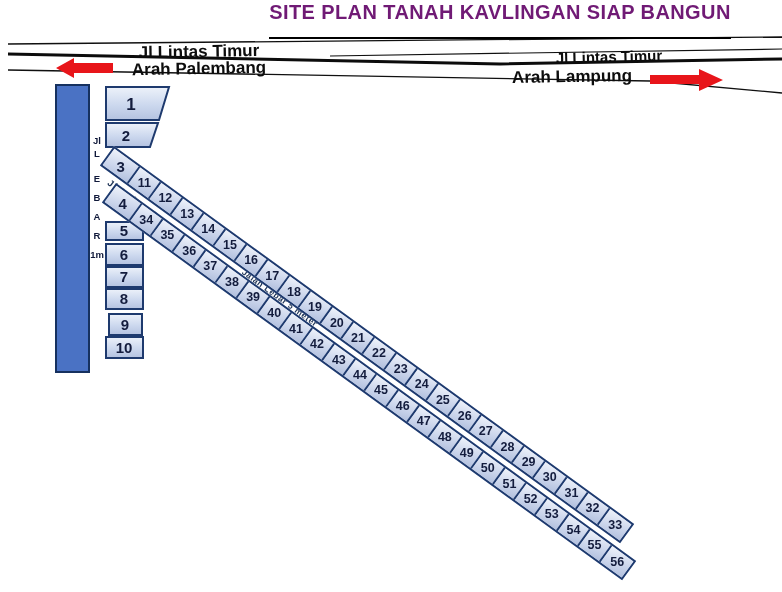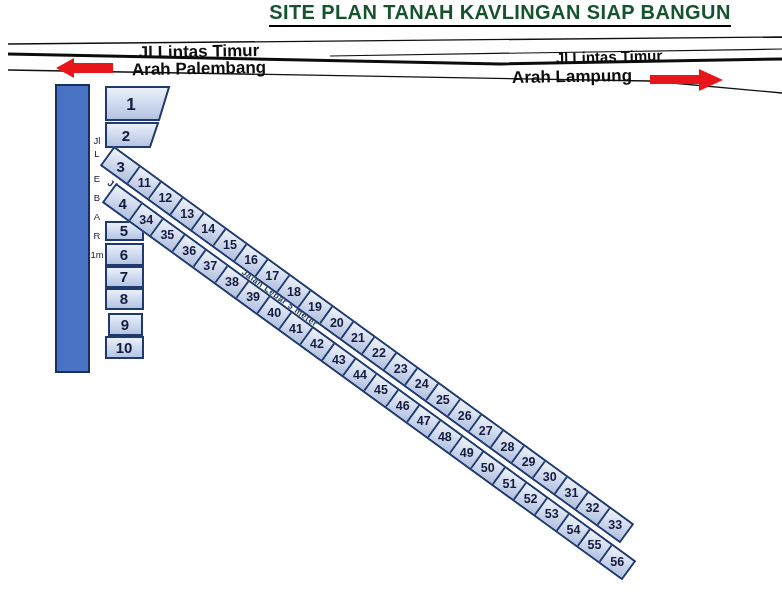--- a/index.html
+++ b/index.html
@@ -2,28 +2,28 @@
 <html><head>
 <meta charset="utf-8">
 <style>
   html,body{margin:0;padding:0;background:#fff;}
   #stage{position:relative;width:782px;height:592px;background:#ffffff;overflow:hidden;
          font-family:"Liberation Sans",sans-serif;}
   #plan-svg{position:absolute;left:0;top:0;}
   .abs{position:absolute;}
   #page-title{left:240px;top:1px;width:520px;text-align:center;}
   #page-title span{display:inline-block;font-size:20px;font-weight:bold;letter-spacing:.4px;
-         color:#14532d;border-bottom:2.5px solid #000;padding-bottom:1px;}
+         color:#701a75;border-bottom:2.5px solid #000;padding-bottom:13px;}
   .roadtxt{font-weight:bold;color:#0d0d0d;text-align:center;white-space:nowrap;}
   #road-name-left{left:116px;top:42px;width:166px;font-size:17px;transform:rotate(-1deg);}
   #direction-left{left:116px;top:59px;width:166px;font-size:17px;transform:rotate(-1deg);}
   #road-name-right{left:546px;top:48px;width:126px;font-size:15px;transform:rotate(-1.5deg);}
   #direction-right{left:506px;top:67px;width:132px;font-size:17px;transform:rotate(-1deg);}
   #side-road-label{left:88px;top:0;width:18px;}
-  .vchar{position:absolute;left:0;width:18px;text-align:center;font-size:9.5px;font-weight:normal;
+  .vchar{position:absolute;left:0;width:18px;text-align:center;font-size:9.5px;font-weight:bold;
          color:#10193a;line-height:1;}
   .band{position:absolute;display:flex;transform-origin:0 0;transform:rotate(36deg);
         border:2px solid #1e3a6e;background:#c7d2e8;}
   .cell{box-sizing:border-box;width:26.4px;height:20px;border-right:2px solid #1e3a6e;
         background:linear-gradient(160deg,#eef2fa 0%,#ccd6ec 55%,#b2c0de 100%);
         position:relative;flex:none;}
   .cell:first-child{width:32px;}
   .cell:last-child{border-right:none;}
   .cell span{position:absolute;inset:0;display:flex;align-items:center;justify-content:center;
         transform:rotate(-36deg);font-weight:bold;font-size:12.5px;color:#131c3d;}

